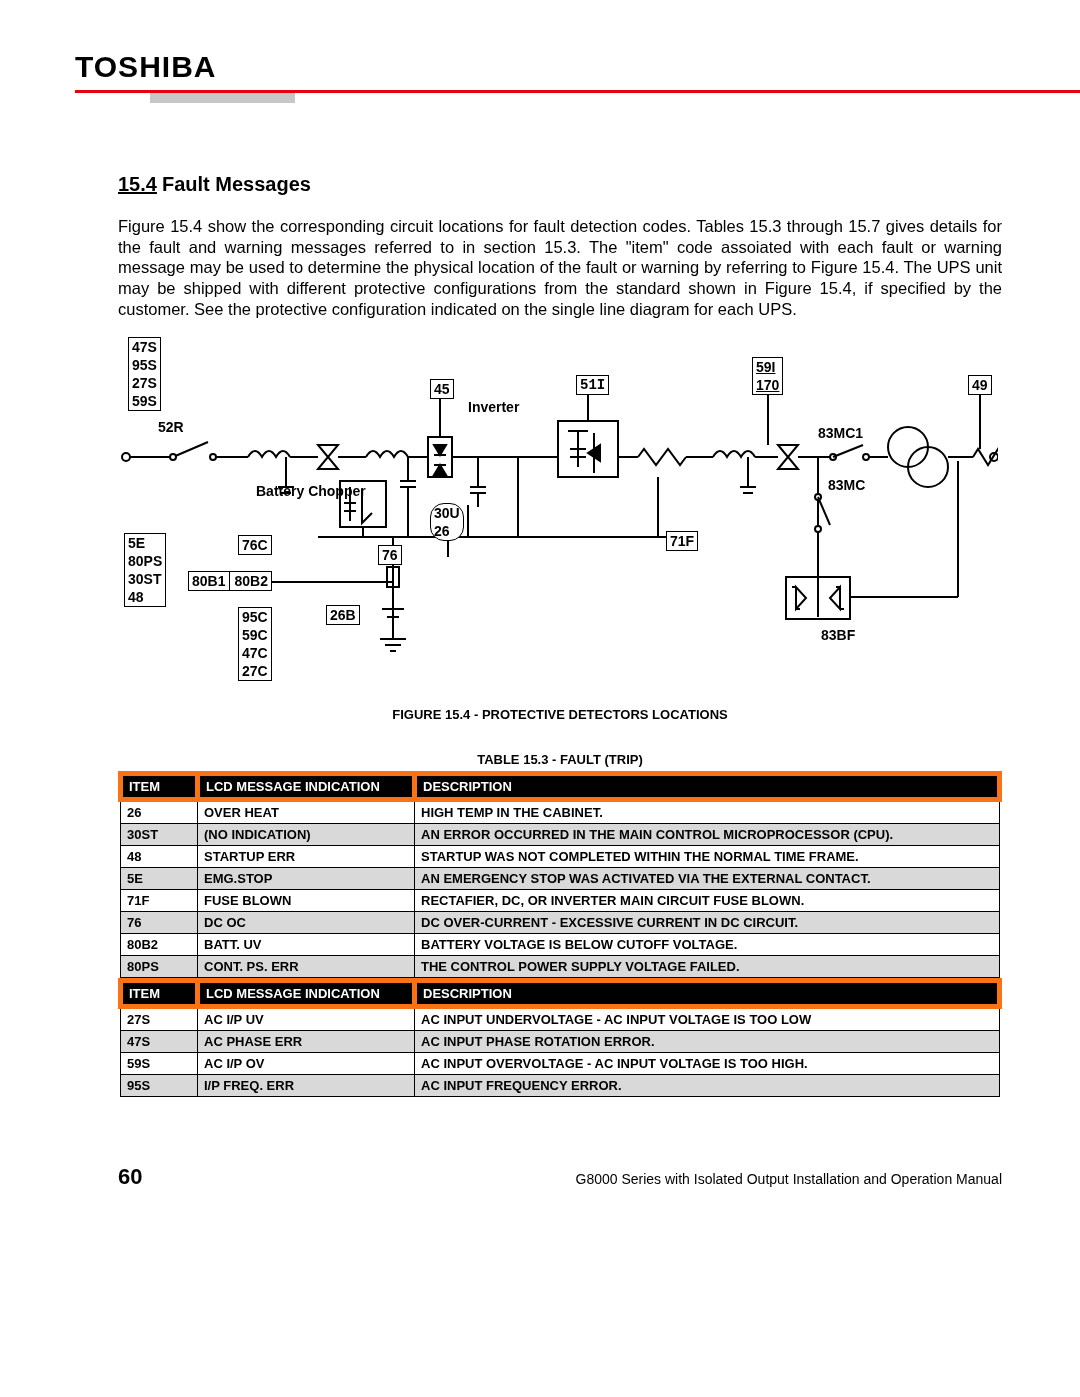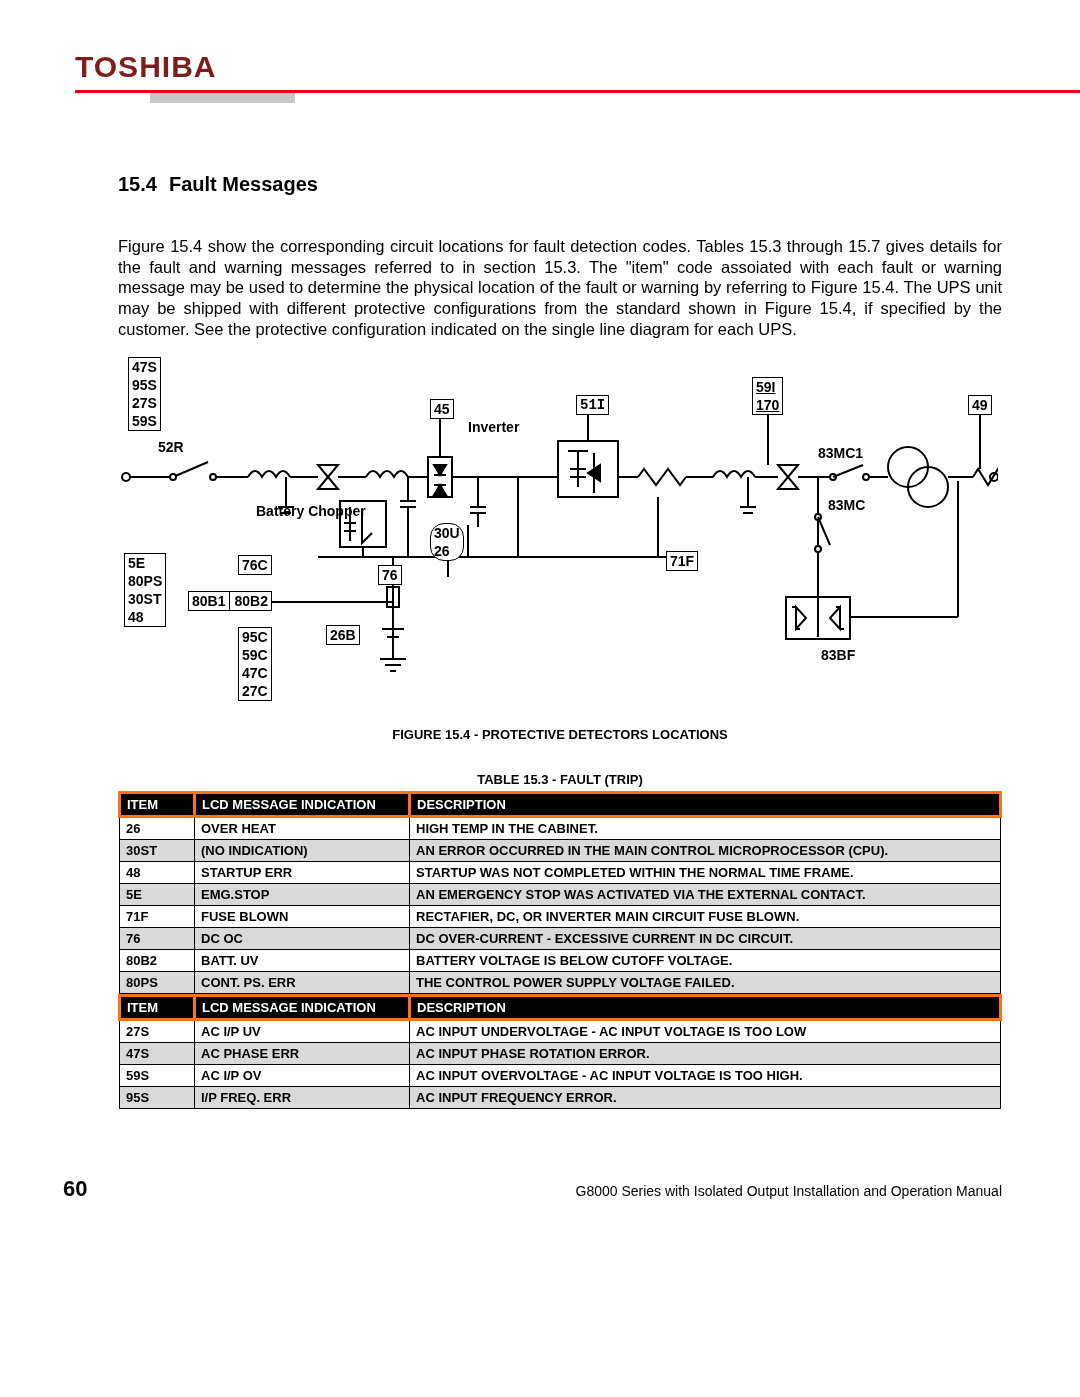--- a/index.html
+++ b/index.html
@@ -15,21 +15,21 @@
     padding: 0;
   }
   .header-bar {
     padding: 50px 0 0 75px;
   }
   .brand {
     font-family: Arial, Helvetica, sans-serif;
     font-weight: 900;
     font-size: 30px;
     letter-spacing: 1px;
-    color: #7f1d1d;
+    color: #000000;
   }
   .red-rule {
     margin-top: 6px;
     height: 3px;
     background: #e50012;
     width: 1006px;
   }
   .grey-rule {
     height: 10px;
     background: #c7c7c7;
@@ -38,26 +38,26 @@
     margin-top: 0;
   }
   .content {
     padding: 0 78px 0 118px;
   }
   .section-heading {
     font-size: 20px;
     font-weight: bold;
     margin-top: 70px;
   }
-  .section-heading .num { margin-right: 12px; }
+  .section-heading .num { margin-right: 5px; text-decoration: underline; }
   .body-text {
     font-size: 16.5px;
     text-align: justify;
     line-height: 1.25;
-    margin-top: 40px;
+    margin-top: 20px;
   }
   .figure-wrap {
     margin-top: 18px;
     width: 880px;
     height: 360px;
     position: relative;
     font-size: 14px;
     font-weight: bold;
   }
   .figure-wrap .box {
@@ -83,36 +83,36 @@
     width: 100%;
     border-collapse: collapse;
     font-size: 13px;
     font-weight: bold;
   }
   table.fault th {
     background: #000;
     color: #fff;
     text-align: left;
     padding: 3px 6px;
-    border: 3px solid #f97316;
+    border: 5px solid #f97316;
   }
   table.fault td {
     border: 1px solid #000;
     padding: 3px 6px;
     text-transform: uppercase;
   }
   table.fault tr:nth-child(even) td { background: #d9d9d9; }
   table.fault tr:nth-child(odd) td { background: #fff; }
   .col-item { width: 60px; }
   .col-msg { width: 200px; }
   .footer {
     display: flex;
     justify-content: space-between;
     align-items: baseline;
-    padding: 40px 78px 30px 63px;
+    padding: 40px 78px 30px 118px;
     text-align: right;
   }
   .footer .pn { font-size: 22px; font-weight: bold; }
   .footer .ft { font-size: 14px; margin-top: 34px; }
   svg { position: absolute; top: 0; left: 0; }
 </style>
 </head>
 <body>
 
 <div class="page">

